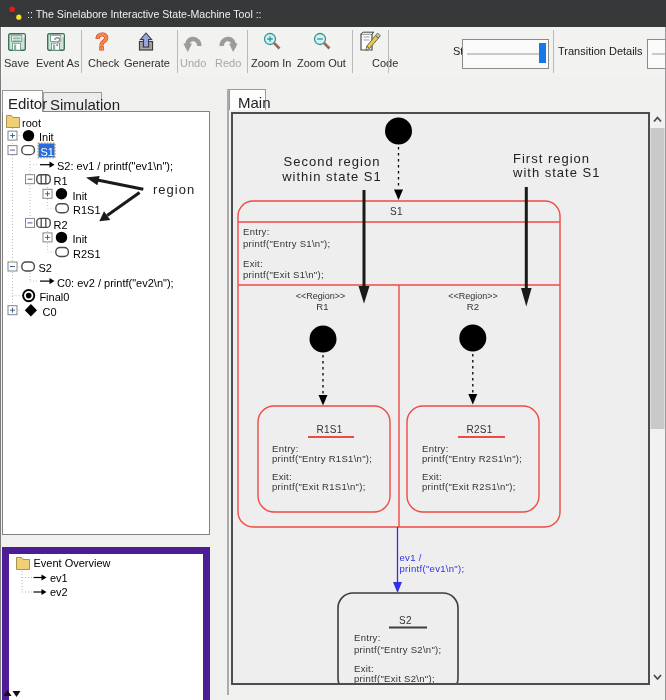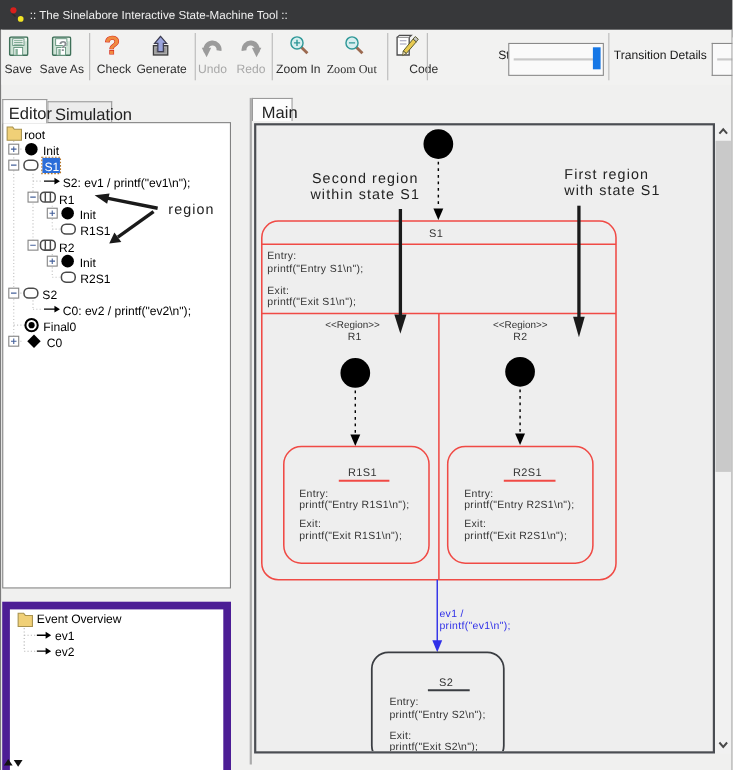--- a/index.html
+++ b/index.html
@@ -43,21 +43,21 @@
 <div class="abs tblabel" style="left:4px;">Save</div>
 
 <svg class="abs" style="left:47px;top:33px" width="18" height="18" viewBox="0 0 18 18">
   <rect x="0.7" y="0.7" width="16.6" height="16.6" rx="1.5" fill="#cfe3d6" stroke="#3f7059" stroke-width="1.4"></rect>
   <rect x="13" y="1.5" width="3.5" height="3" fill="#eef6f0"></rect>
   <rect x="3.6" y="2.2" width="10.2" height="6.2" fill="#fff" stroke="#5d8f77" stroke-width="0.8"></rect>
   <rect x="4.6" y="10.2" width="8" height="7" fill="#fff" stroke="#5d8f77" stroke-width="0.8"></rect>
   <rect x="6" y="11.5" width="2.2" height="5.6" fill="#88b29b"></rect>
   <text x="10.5" y="13" font-size="13" font-weight="bold" fill="#8a8f93" stroke="#fff" stroke-width="0.6" paint-order="stroke" text-anchor="middle" font-family="Liberation Sans">?</text>
 </svg>
-<div class="abs tblabel" style="left:36px;">Save As</div>
+<div class="abs tblabel" style="left:36px;">Event As</div>
 <div class="abs tbsep" style="left:81px;"></div>
 
 <text></text>
 <svg class="abs" style="left:93px;top:31px" width="18" height="22" viewBox="0 0 18 22">
   <text x="9" y="18.5" font-size="23" font-weight="bold" fill="#f08a40" stroke="#d6281e" stroke-width="1.1" paint-order="stroke" text-anchor="middle" font-family="Liberation Sans">?</text>
 </svg>
 <div class="abs tblabel" style="left:88px;">Check</div>
 
 <svg class="abs" style="left:137px;top:32px" width="18" height="20" viewBox="0 0 18 20">
   <rect x="2.5" y="9.5" width="13" height="8.5" fill="#ababab" stroke="#3c3c3c" stroke-width="1.2"></rect>
@@ -85,21 +85,21 @@
   <circle cx="7" cy="7" r="5.5" fill="#d8efef" stroke="#2f9898" stroke-width="1.3"></circle>
   <path d="M4.2 7 H9.8 M7 4.2 V9.8" stroke="#2f9898" stroke-width="1.3"></path>
 </svg>
 <div class="abs tblabel" style="left:251px;">Zoom In</div>
 
 <svg class="abs" style="left:313px;top:32px" width="19" height="19" viewBox="0 0 19 19">
   <line x1="10" y1="10" x2="16.5" y2="16.5" stroke="#9c6a50" stroke-width="2.6"></line>
   <circle cx="7" cy="7" r="5.5" fill="#d8efef" stroke="#2f9898" stroke-width="1.3"></circle>
   <path d="M4.2 7 H9.8" stroke="#2f9898" stroke-width="1.3"></path>
 </svg>
-<div class="abs tblabel" style="left:297px;font-family:Liberation Serif, serif;">Zoom Out</div>
+<div class="abs tblabel" style="left:297px;">Zoom Out</div>
 <div class="abs tbsep" style="left:352px;"></div>
 
 <svg class="abs" style="left:358px;top:31px" width="24" height="22" viewBox="0 0 24 22">
   <path d="M3 3 L14 3 L14 19 L3 19 Z" fill="#fff" stroke="#4c4c4c" stroke-width="1.2"></path>
   <path d="M3 3 L5 1.2 L16 1.2 L14 3" fill="#e8e8e8" stroke="#4c4c4c" stroke-width="1"></path>
   <line x1="5.5" y1="6" x2="11.5" y2="6" stroke="#9a9ab8" stroke-width="1"></line>
   <line x1="5.5" y1="9" x2="11.5" y2="9" stroke="#9a9ab8" stroke-width="1"></line>
   <path d="M8.5 15.5 L17.5 4.5 L20.5 7 L11.5 17.5 Z" fill="#e8ca50" stroke="#5a5a30" stroke-width="0.9"></path>
   <path d="M17.5 4.5 L19.5 2.2 L22.3 4.6 L20.5 7 Z" fill="#c8c8c8" stroke="#5a5a30" stroke-width="0.9"></path>
   <path d="M8.5 15.5 L11.5 17.5 L8 19.5 Z" fill="#f4e6c0" stroke="#5a5a30" stroke-width="0.8"></path>

